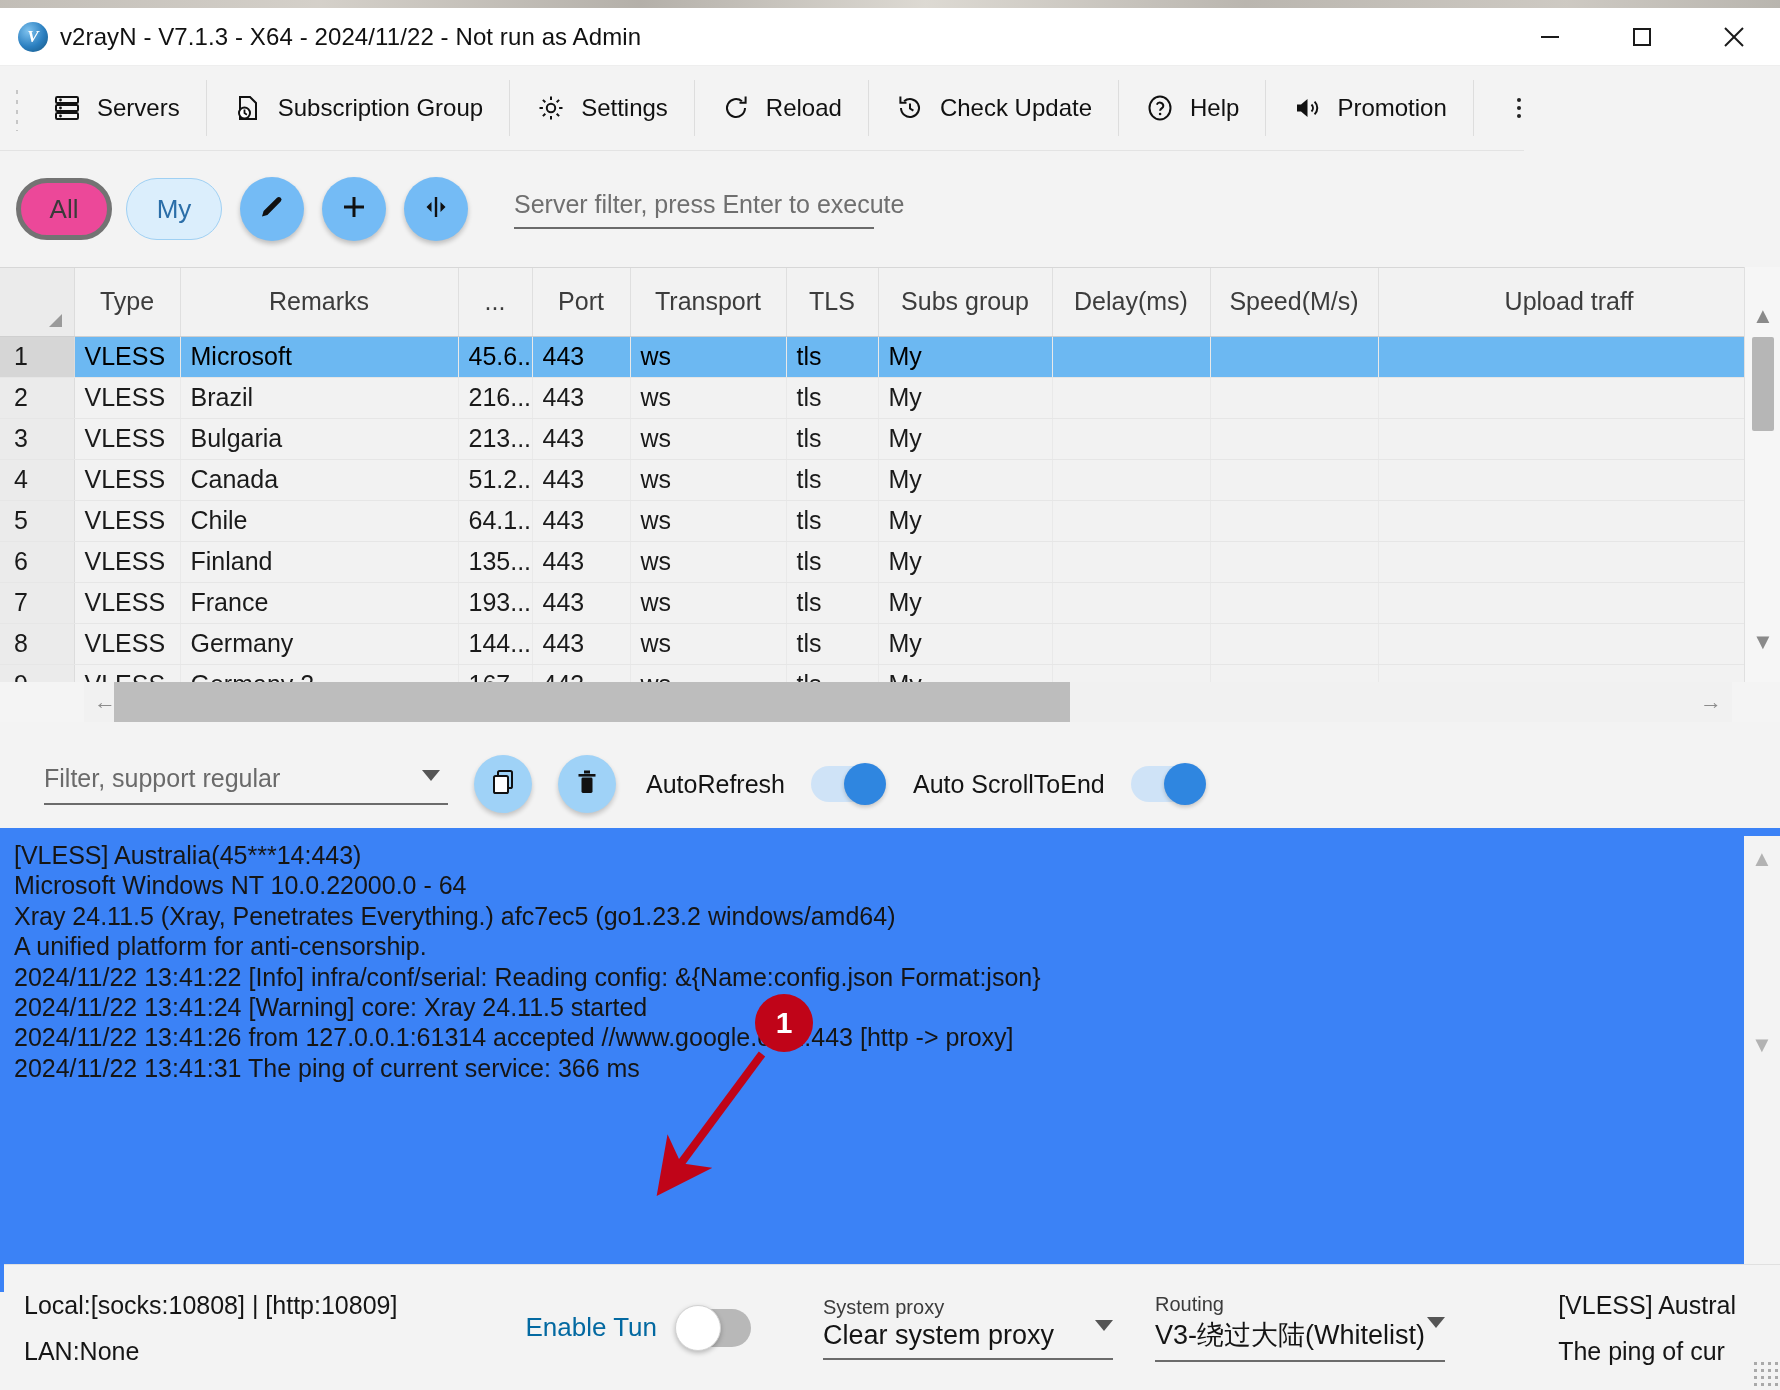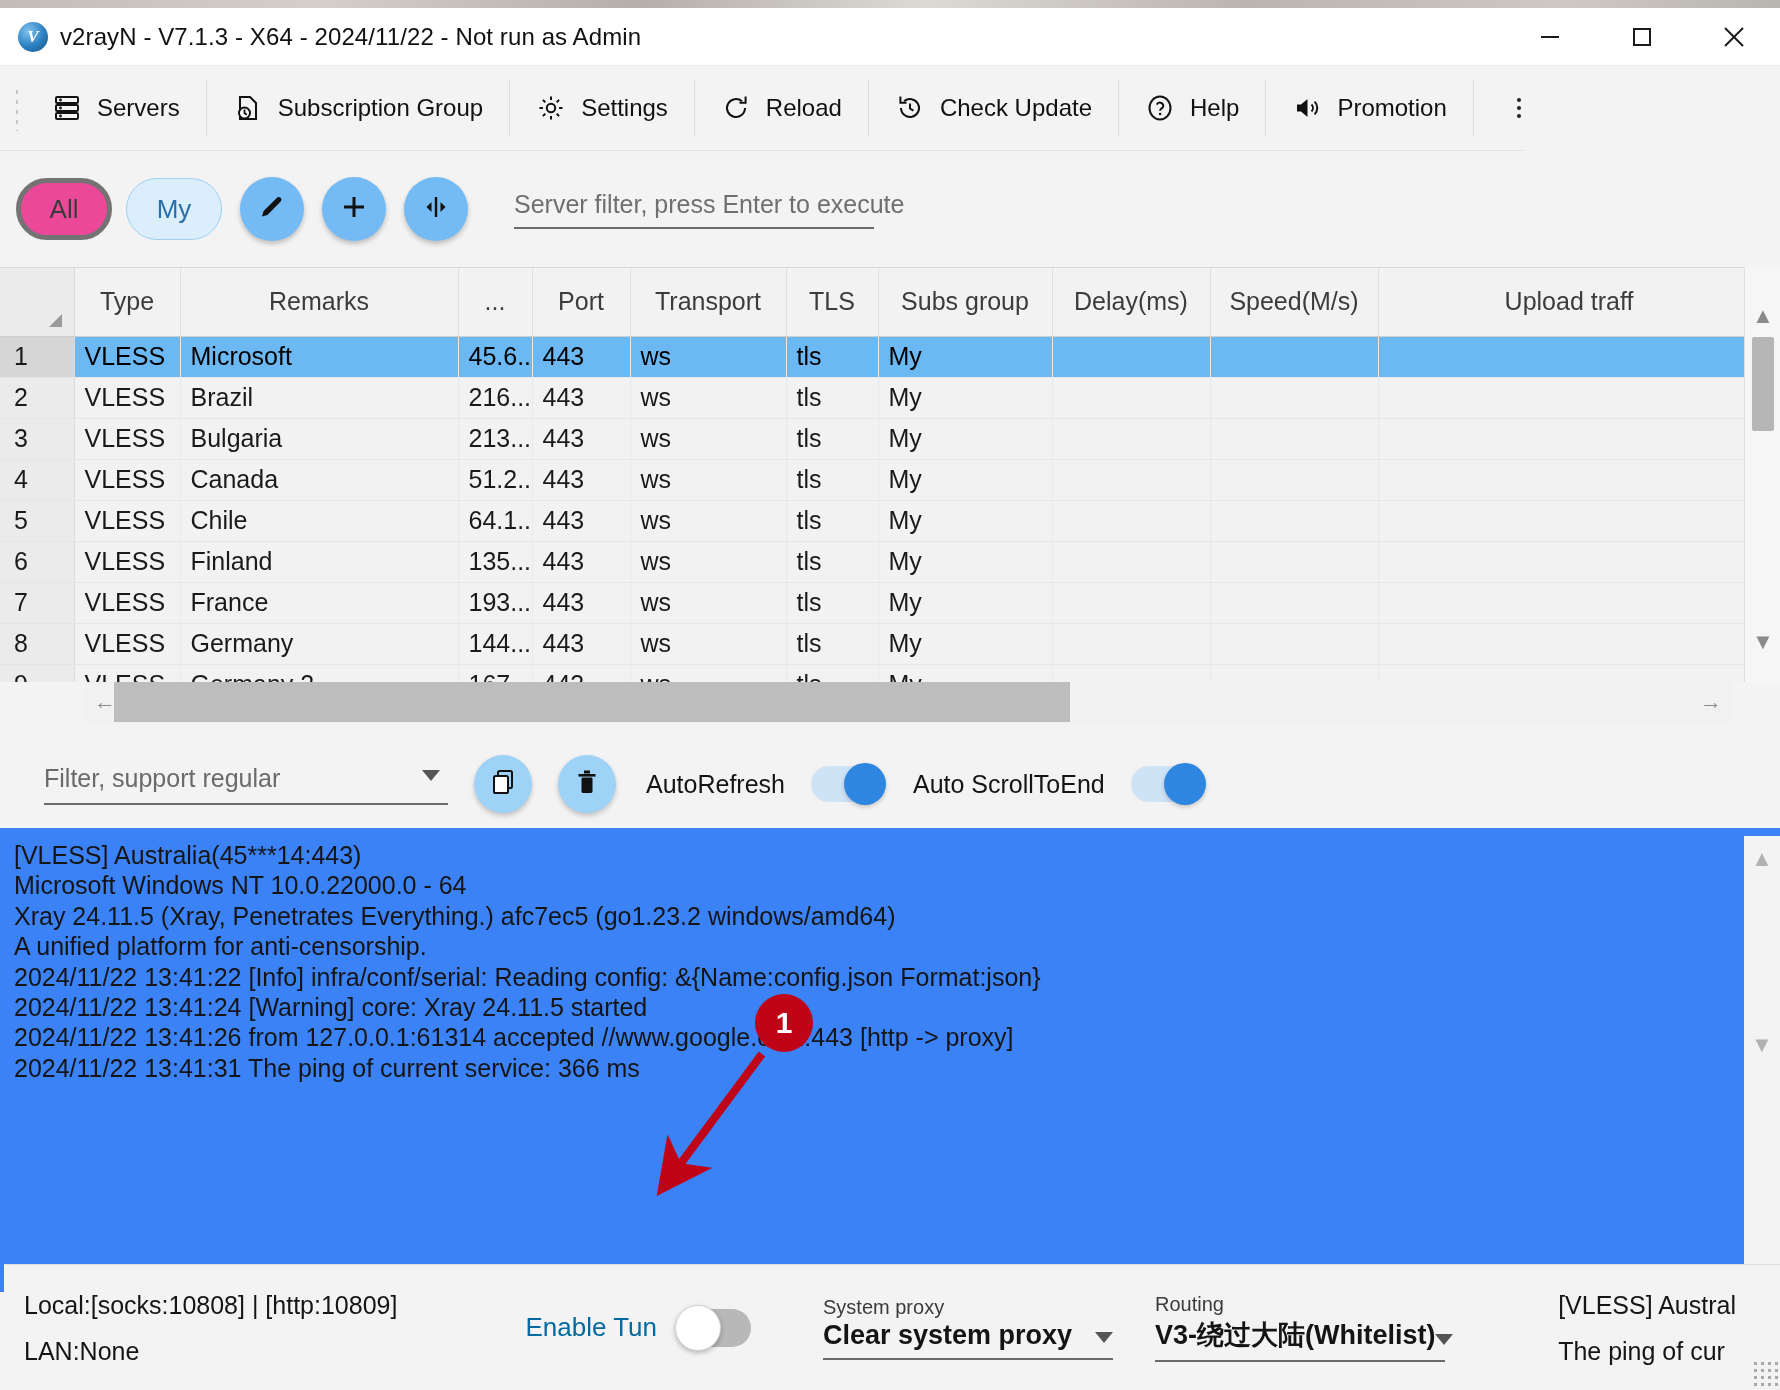--- a/index.html
+++ b/index.html
@@ -243,21 +243,21 @@
     width: 72px; height: 38px; border-radius: 19px; background: #b8b8b8;
     margin-left: 22px; position: relative; flex: none;
   }
   .tunswitch .knob {
     position: absolute; top: -4px; left: -4px; width: 46px; height: 46px; border-radius: 50%;
     background: #ffffff; border: 1px solid #d2d2d2; box-shadow: 0 2px 5px rgba(0,0,0,.25);
   }
   .combo { flex: none; position: relative; }
   .combo .lbl { font-size: 20px; color: #3b3b3b; margin-bottom: 1px; }
   .combo .val-row {
-    display: flex; align-items: flex-end; border-bottom: 2px solid #6b6b6b; padding-bottom: 7px; font-weight: bold;
+    display: flex; border-bottom: 2px solid #6b6b6b; padding-bottom: 7px;
   }
   .combo .val { font-size: 27px; color: #141414; white-space: nowrap; }
   .combo .caret2 {
     margin-left: auto; margin-bottom: 8px;
     border-left: 9px solid transparent; border-right: 9px solid transparent; border-top: 11px solid #555;
   }
   .combo.sysproxy { margin-left: 72px; width: 290px; }
   .combo.routing  { margin-left: 42px; width: 290px; }
   .st-right { margin-left: auto; margin-right: 48px; flex: none; text-align: left; }
   .st-right div { font-size: 25px; color: #151515; line-height: 46px; white-space: nowrap; }

